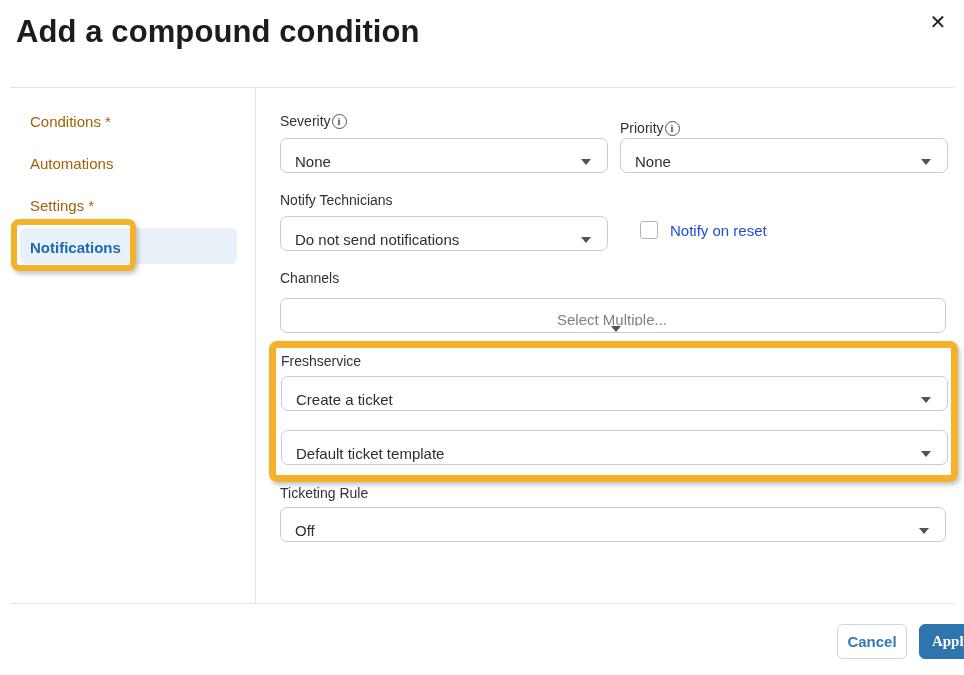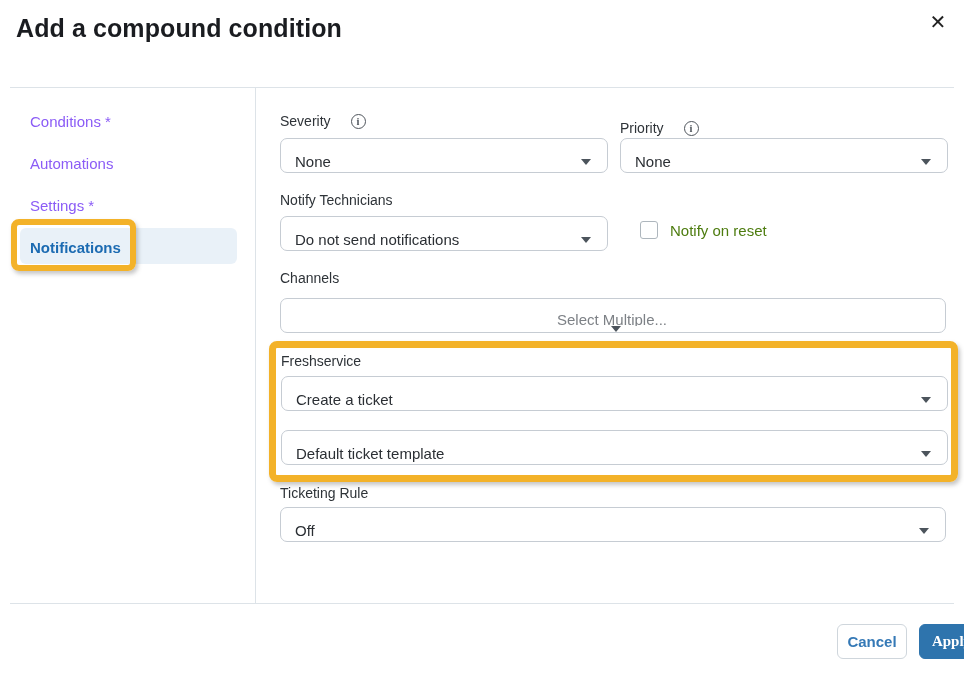--- a/index.html
+++ b/index.html
@@ -1,54 +1,54 @@
 <!DOCTYPE html>
 <html><head>
 <meta charset="utf-8">
 <style>
   * { margin:0; padding:0; box-sizing:border-box; }
   html,body { background:#ffffff; }
   body { font-family:"Liberation Sans","DejaVu Sans",sans-serif; }
   .modal { position:relative; width:964px; height:675px; background:#ffffff; overflow:hidden; }
 
   
-  .title { position:absolute; left:16px; top:14px; font-size:25px; font-weight:700; color:#1a1c20; letter-spacing:.1px; }
+  .title { position:absolute; left:16px; top:14px; font-size:31px; font-weight:700; color:#1a1c20; letter-spacing:.1px; }
   .subtitle { position:absolute; left:16px; top:52px; font-size:13.5px; color:#55595e; }
   .close-btn { position:absolute; left:924px; top:8px; width:28px; height:28px; background:none; border:none; cursor:pointer; font-size:20px; line-height:28px; color:#222; text-align:center; }
 
   
   .hdiv { position:absolute; height:1px; background:#dde3e8; }
   .header-div { left:10px; width:944px; top:87px; }
   .footer-div { left:10px; width:944px; top:603px; }
   .vdiv { position:absolute; left:255px; top:88px; width:1px; height:515px; background:#dde3e8; }
 
   
-  .side-item { position:absolute; left:30px; font-size:15px; color:#8b5cf6; cursor:pointer; white-space:nowrap; }
+  .side-item { position:absolute; left:30px; font-size:15px; color:#a16207; cursor:pointer; white-space:nowrap; }
   .side-selected-bg { position:absolute; left:20px; top:228px; width:217px; height:36px; background:#e9f1f8; border-radius:6px; }
   .side-item.selected { color:#1c6bb2; font-weight:700; }
 
   
   .annot { position:absolute; border:7px solid #f3b229; border-radius:8px; background:transparent; box-shadow:2px 3px 4px rgba(90,90,90,.35); pointer-events:none; }
   .annot-side { left:11px; top:219px; width:125px; height:52px; border-width:6px; }
   .annot-fresh { left:269px; top:341px; width:689px; height:141px; }
 
   
-  .lbl { position:absolute; font-size:14px; color:#2e3338; white-space:nowrap; display:flex; align-items:center; gap:20px; }
+  .lbl { position:absolute; font-size:14px; color:#2e3338; white-space:nowrap; display:flex; align-items:center; gap:1px; }
   .info { display:inline-flex; align-items:center; justify-content:center; width:15px; height:15px; border:1.4px solid #4f555c; border-radius:50%; font-size:10.5px; font-weight:700; color:#4f555c; font-family:"Liberation Serif","DejaVu Serif",serif; }
 
   
   .dd { position:absolute; height:35px; background:#fff; border:1px solid #c6ccd3; border-radius:7px; display:flex; align-items:center; padding:12px 16px 0 14px; cursor:pointer; }
   .dd-val { font-size:15px; color:#2b2f34; flex:1; white-space:nowrap; overflow:hidden; }
   .dd-val.placeholder { color:#7d8186; }
   .caret { width:0; height:0; border-left:5.5px solid transparent; border-right:5.5px solid transparent; border-top:6.5px solid #4c545c; margin-left:8px; flex:none; }
 
   
   .chk-row { position:absolute; left:640px; top:221px; display:flex; align-items:center; gap:12px; cursor:pointer; }
   .chk-box { width:18px; height:18px; border:1.5px solid #aeb6bd; border-radius:3px; background:#fff; }
-  .chk-lbl { font-size:15px; color:#4d7c0f; }
+  .chk-lbl { font-size:15px; color:#1d4ed8; }
 
   
   .btn { position:absolute; top:624px; height:35px; border-radius:6px; font-size:15px; font-weight:700; cursor:pointer; font-family:inherit;margin-left:36px; }
   .btn-cancel { left:801px; width:70px; background:#fff; border:1px solid #cfd6dc; color:#3579b6; }
   .btn-apply { left:883px; width:65px; background:#2e74ad; border:1px solid #2e74ad; color:#ffffff;font-family:Liberation Serif, serif; }
 </style>
 </head>
 <body>
 
 <div class="modal">

